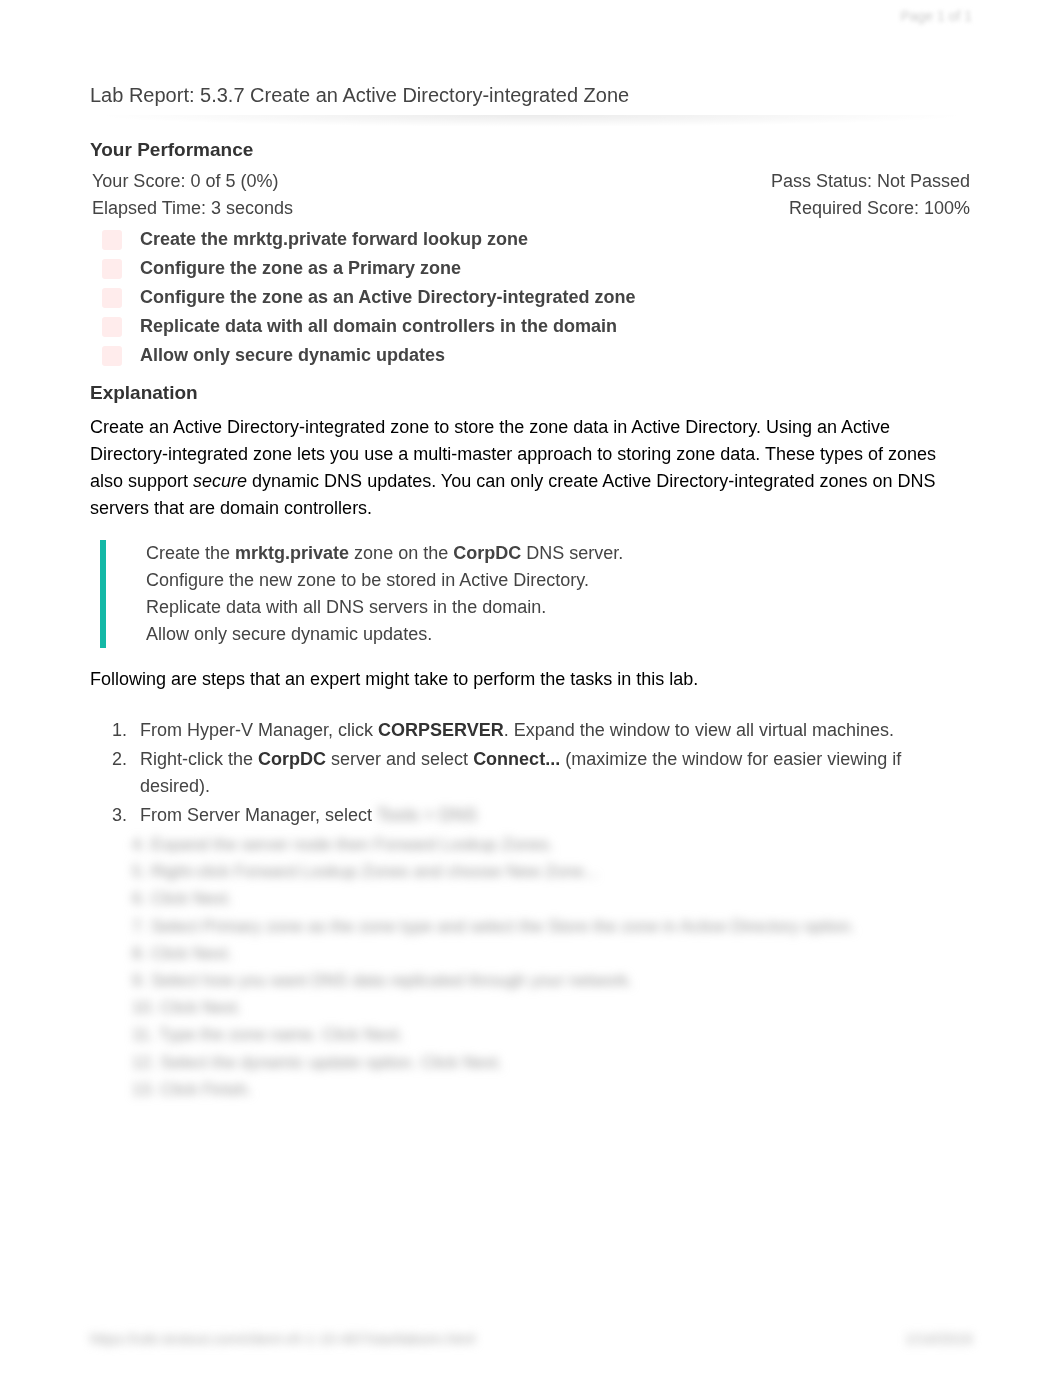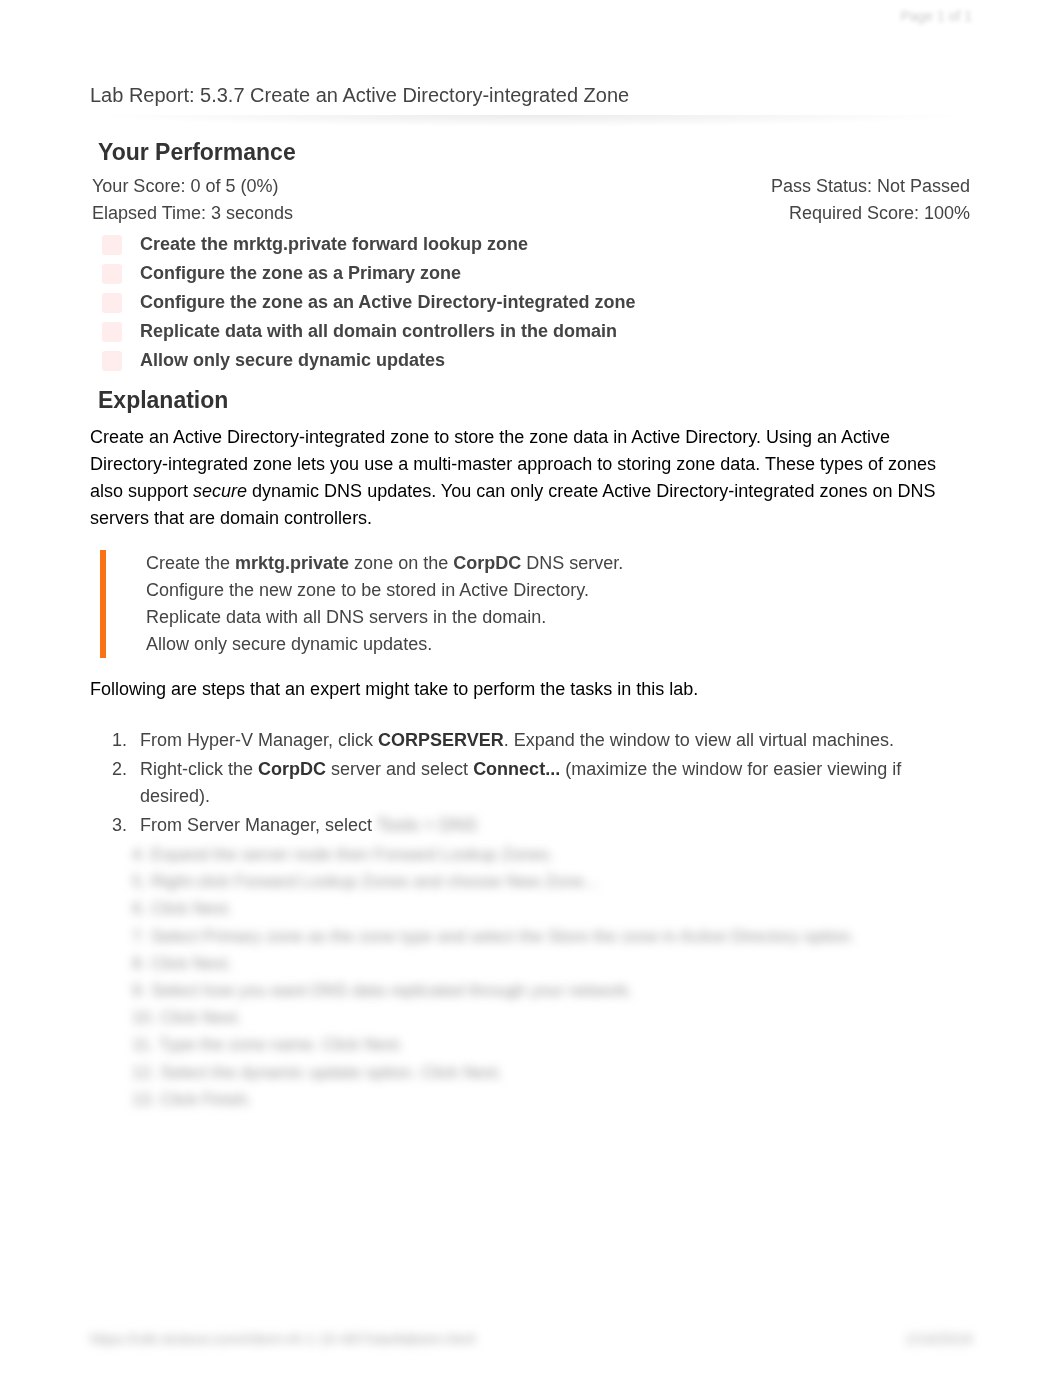--- a/index.html
+++ b/index.html
@@ -31,24 +31,24 @@
       color: #444;
       font-weight: 400;
       margin-bottom: 8px;
     }
     .shadow-divider {
       height: 12px;
       background: radial-gradient(ellipse at center top, rgba(0,0,0,0.08) 0%, rgba(0,0,0,0) 70%);
       margin-bottom: 10px;
     }
     .section-header {
-      font-size: 23px;
+      font-size: 19px;
       font-weight: 700;
       color: #333;
-      margin: 12px 0 10px 8px;
+      margin: 12px 0 10px 0;
     }
     .perf-row {
       display: flex;
       justify-content: space-between;
       font-size: 18px;
       color: #444;
       margin: 6px 0;
       padding: 0 2px;
     }
     .task-list {
@@ -72,21 +72,21 @@
       flex-shrink: 0;
     }
     .explanation-body {
       font-size: 18px;
       line-height: 1.5;
       color: #000000;
       margin-bottom: 18px;
     }
     .explanation-body em { font-style: italic; }
     .callout {
-      border-left: 6px solid #f97316;
+      border-left: 6px solid #14b8a6;
       padding-left: 22px;
       margin: 4px 0 18px 10px;
     }
     .callout-line {
       font-size: 18px;
       line-height: 1.5;
       color: #444;
       display: flex;
     }
     .callout-bullet {

